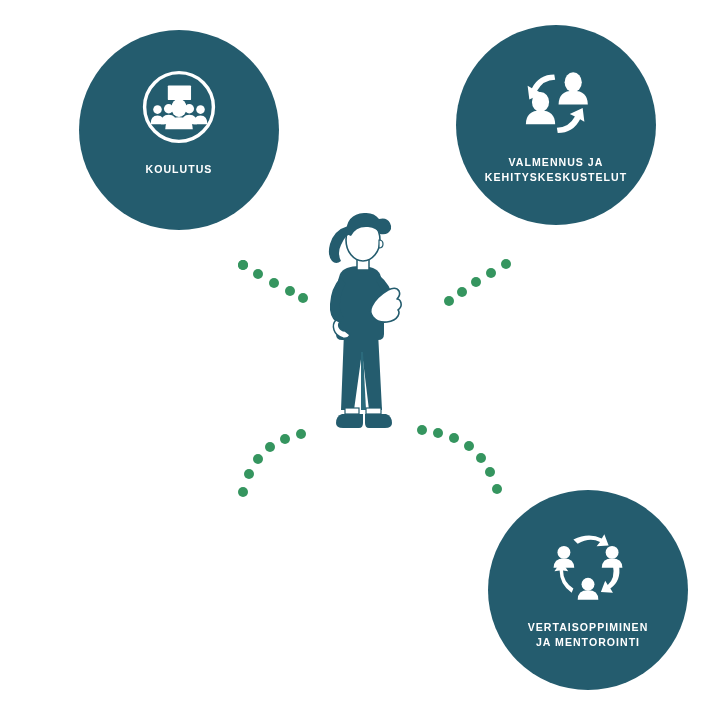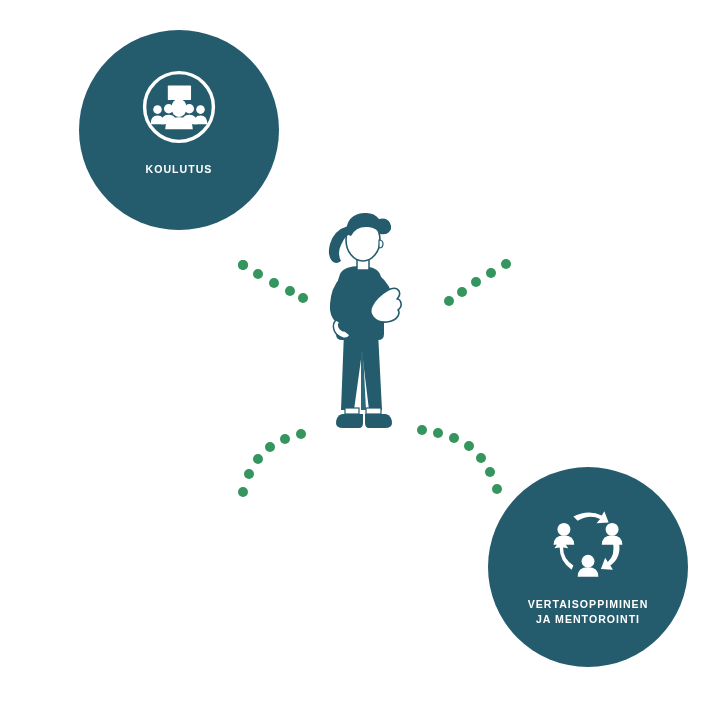--- a/index.html
+++ b/index.html
@@ -44,21 +44,21 @@
     line-height: 15px;
     width: 170px;
     margin-top: 12px;
     transform: scaleX(0.92);
   }
   .node-label.two-line { margin-top: 10px; }
 
   #node-koulutus      { left: 79px;  top: 30px;  }
   #node-valmennus     { left: 456px; top: 25px;  }
   #node-perehdytys    { left: 48px;  top: 490px; }
-  #node-vertais       { left: 488px; top: 467px; }
+  #node-vertais       { left: 488px; top: 490px; }
 
   #center-figure {
     position: absolute;
     left: 318px;
     top: 212px;
     width: 104px;
     height: 232px;
   }
   #dots-layer {
     position: absolute;
@@ -121,20 +121,34 @@
       <circle cx="75" cy="53" r="5" fill="#ffffff"></circle>
       <path d="M67 70 q0 -10 8 -10 q8 0 8 10 z" fill="#ffffff"></path>
       <circle cx="62" cy="52" r="5.5" fill="#ffffff"></circle>
       <path d="M53 70 q0 -11 9 -11 q9 0 9 11 z" fill="#ffffff"></path>
       <ellipse cx="50" cy="51" rx="9" ry="10.5" fill="#ffffff"></ellipse>
       <path d="M34 76 q0 -14 16 -14 q16 0 16 14 z" fill="#ffffff"></path>
     </svg>
     <div class="node-label">KOULUTUS</div>
   </div>
 
+  <div class="node" id="node-valmennus">
+    <svg class="node-icon" viewBox="0 0 100 100">
+      <ellipse cx="70" cy="27" rx="10" ry="11.5" fill="#ffffff"></ellipse>
+      <path d="M53 53 q0 -16 17 -16 q17 0 17 16 z" fill="#ffffff"></path>
+      <ellipse cx="32" cy="50" rx="10" ry="11.5" fill="#ffffff"></ellipse>
+      <path d="M15 76 q0 -16 17 -16 q17 0 17 16 z" fill="#ffffff"></path>
+      <path d="M48 18 q-18 0 -26 16 l-5 -3 l2 16 l15 -7 l-6 -3 q7 -13 21 -13 z" fill="#ffffff"></path>
+      <path d="M52 86 q18 0 26 -16 l5 3 l-2 -16 l-15 7 l6 3 q-7 13 -21 13 z" fill="#ffffff"></path>
+    </svg>
+    <div class="node-label two-line">
+      <span>VALMENNUS JA</span><br>
+      <span>KEHITYSKESKUSTELUT</span>
+    </div>
+  </div>
 
 
   <div class="node" id="node-vertais">
     <svg class="node-icon" viewBox="0 0 100 100">
       <circle cx="22" cy="33" r="7.5" fill="#ffffff"></circle>
       <path d="M10 51 q0 -11 12 -11 q12 0 12 11 z" fill="#ffffff"></path>
       <circle cx="78" cy="33" r="7.5" fill="#ffffff"></circle>
       <path d="M66 51 q0 -11 12 -11 q12 0 12 11 z" fill="#ffffff"></path>
       <circle cx="50" cy="70" r="7.5" fill="#ffffff"></circle>
       <path d="M38 88 q0 -11 12 -11 q12 0 12 11 z" fill="#ffffff"></path>

